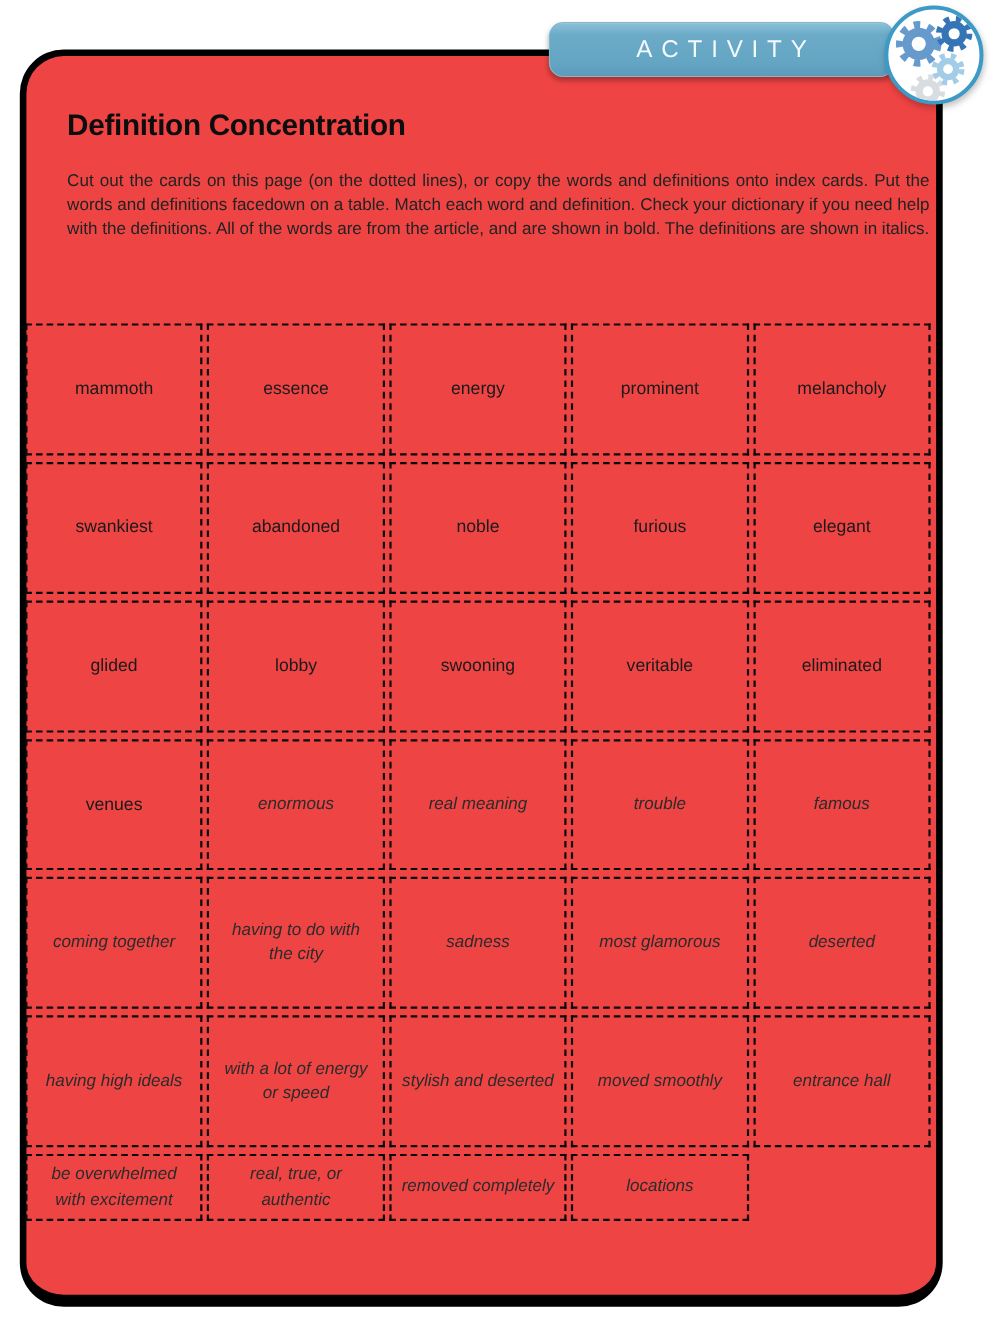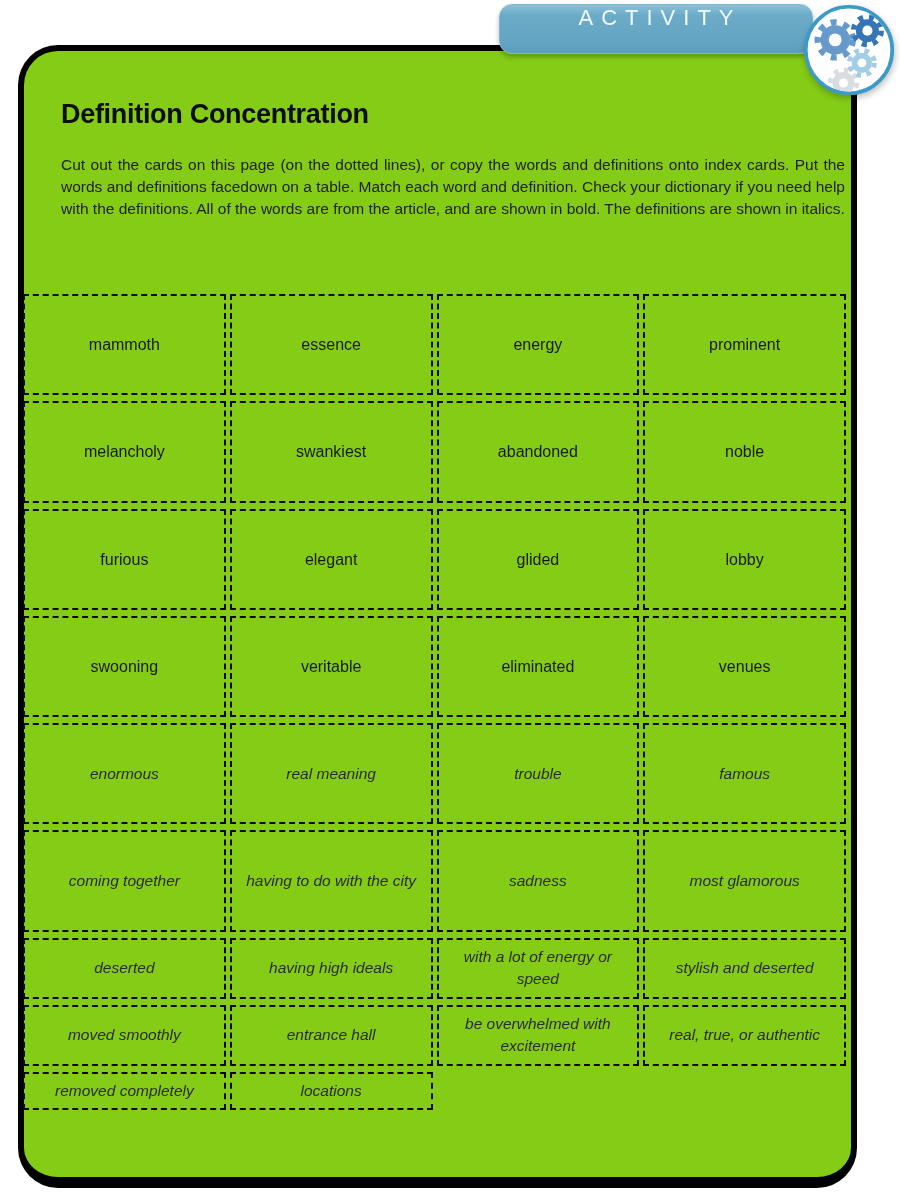--- a/index.html
+++ b/index.html
@@ -9,34 +9,34 @@
     color:#1c1c1c;
   }
 
   
   .page{
     position:absolute;left:18px;top:45px;width:839px;height:1143px;
     box-sizing:border-box;
     border:6px solid #000;
     border-bottom-width:11px;
     border-radius:40px;
-    background:#84cc16;
+    background:#ef4444;
     z-index:1;
   }
   .page-content{position:absolute;left:0;top:0;right:0;bottom:0;}
 
   
   .banner{
-    position:absolute;left:499px;top:4px;width:314px;height:50px;
+    position:absolute;left:499px;top:20px;width:314px;height:50px;
     box-sizing:border-box;
     background:linear-gradient(180deg,#8cc0d6 0%,#6babc8 22%,#64a5c3 75%,#5b9cba 100%);
     border:1px solid #7fb9d0;
     border-radius:13px;
     box-shadow:0 3px 5px rgba(0,0,0,0.28);
-    display:flex;align-items:flex-start;justify-content:center;
+    display:flex;align-items:center;justify-content:center;
     z-index:3;
   }
   .banner-label{
     color:#f2fafd;font-size:22px;font-weight:300;
     letter-spacing:8px;text-indent:8px;
   }
 
   
   .gear-badge{
     position:absolute;left:803px;top:4px;width:92px;height:92px;
@@ -52,21 +52,21 @@
   }
   .instructions{
     position:absolute;left:37px;top:103px;width:784px;margin:0;
     font-size:15.5px;line-height:22px;text-align:justify;color:#222;
   }
 
   
   .card-grid{
     position:absolute;left:-1px;top:243px;width:823px;height:816px;
     display:grid;
-    grid-template-columns:repeat(4,1fr);
+    grid-template-columns:repeat(5,1fr);
     grid-template-rows:repeat(6,1fr);
     column-gap:4px;row-gap:6px;
   }
   .card{
     box-sizing:border-box;
     border:2px dashed #0a0a0a;
     display:flex;align-items:center;justify-content:center;
     text-align:center;padding:6px 8px;
     font-size:16px;color:#1a1a1a;
     line-height:1.45;

